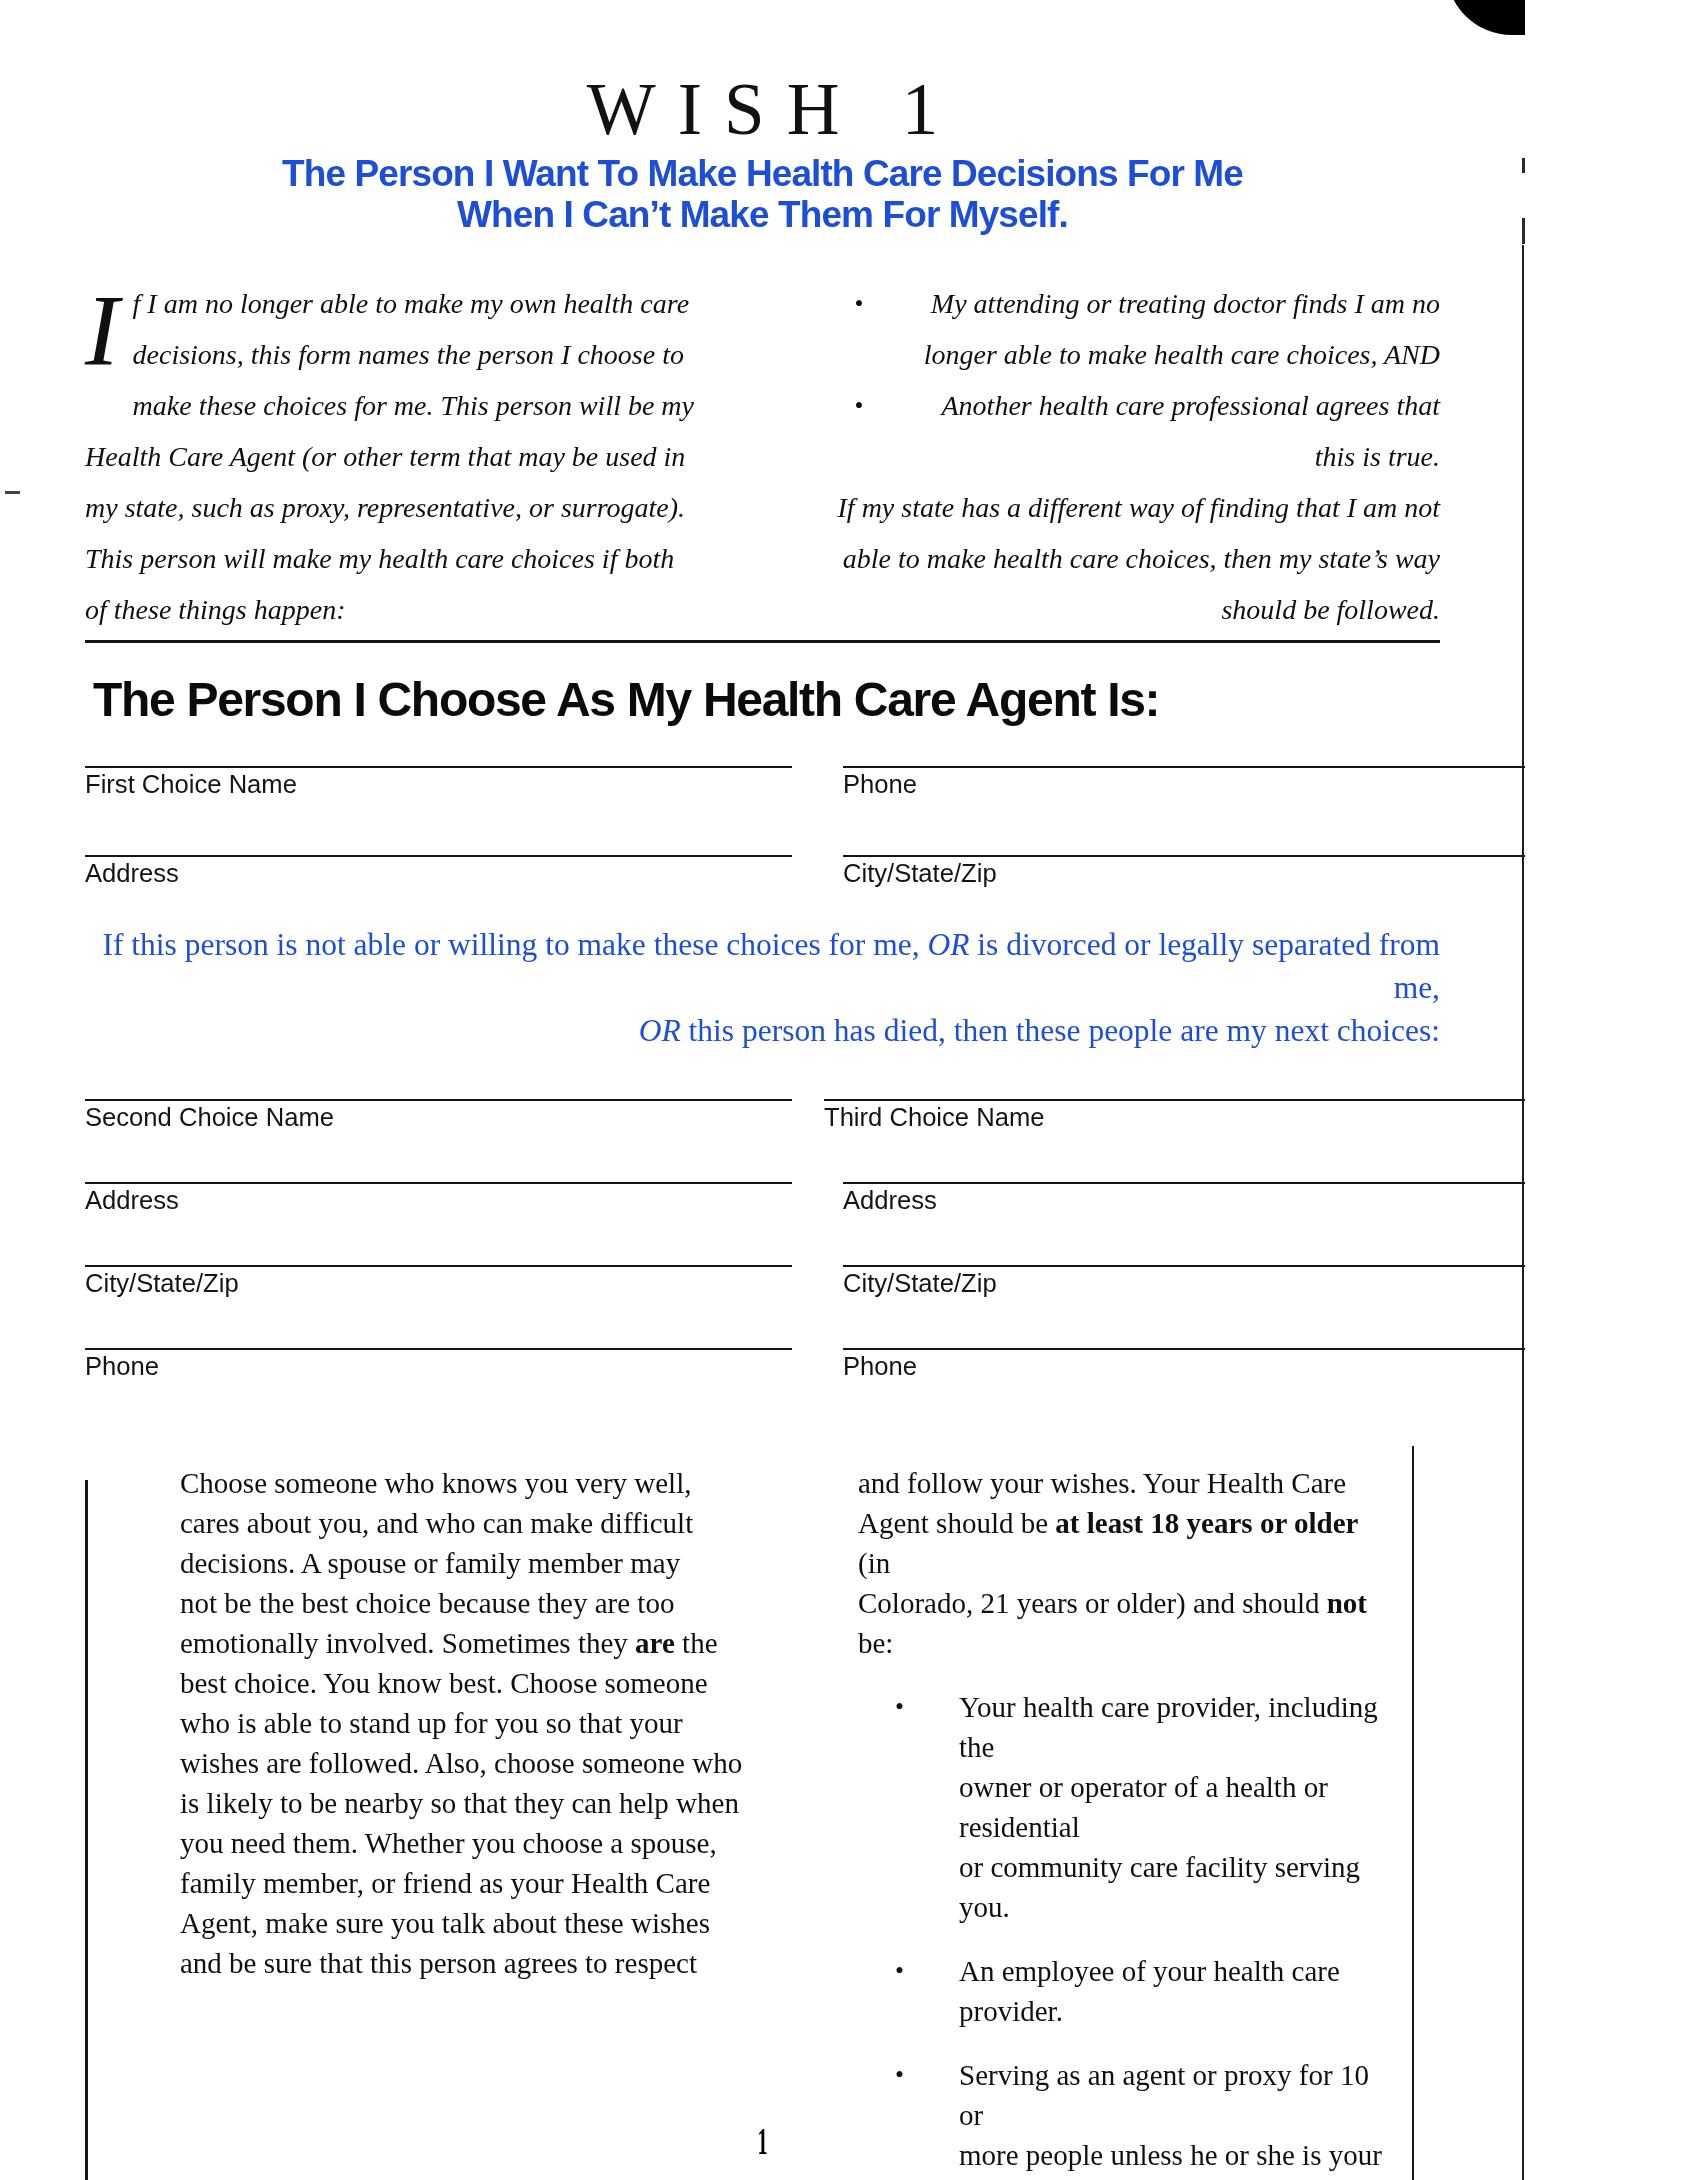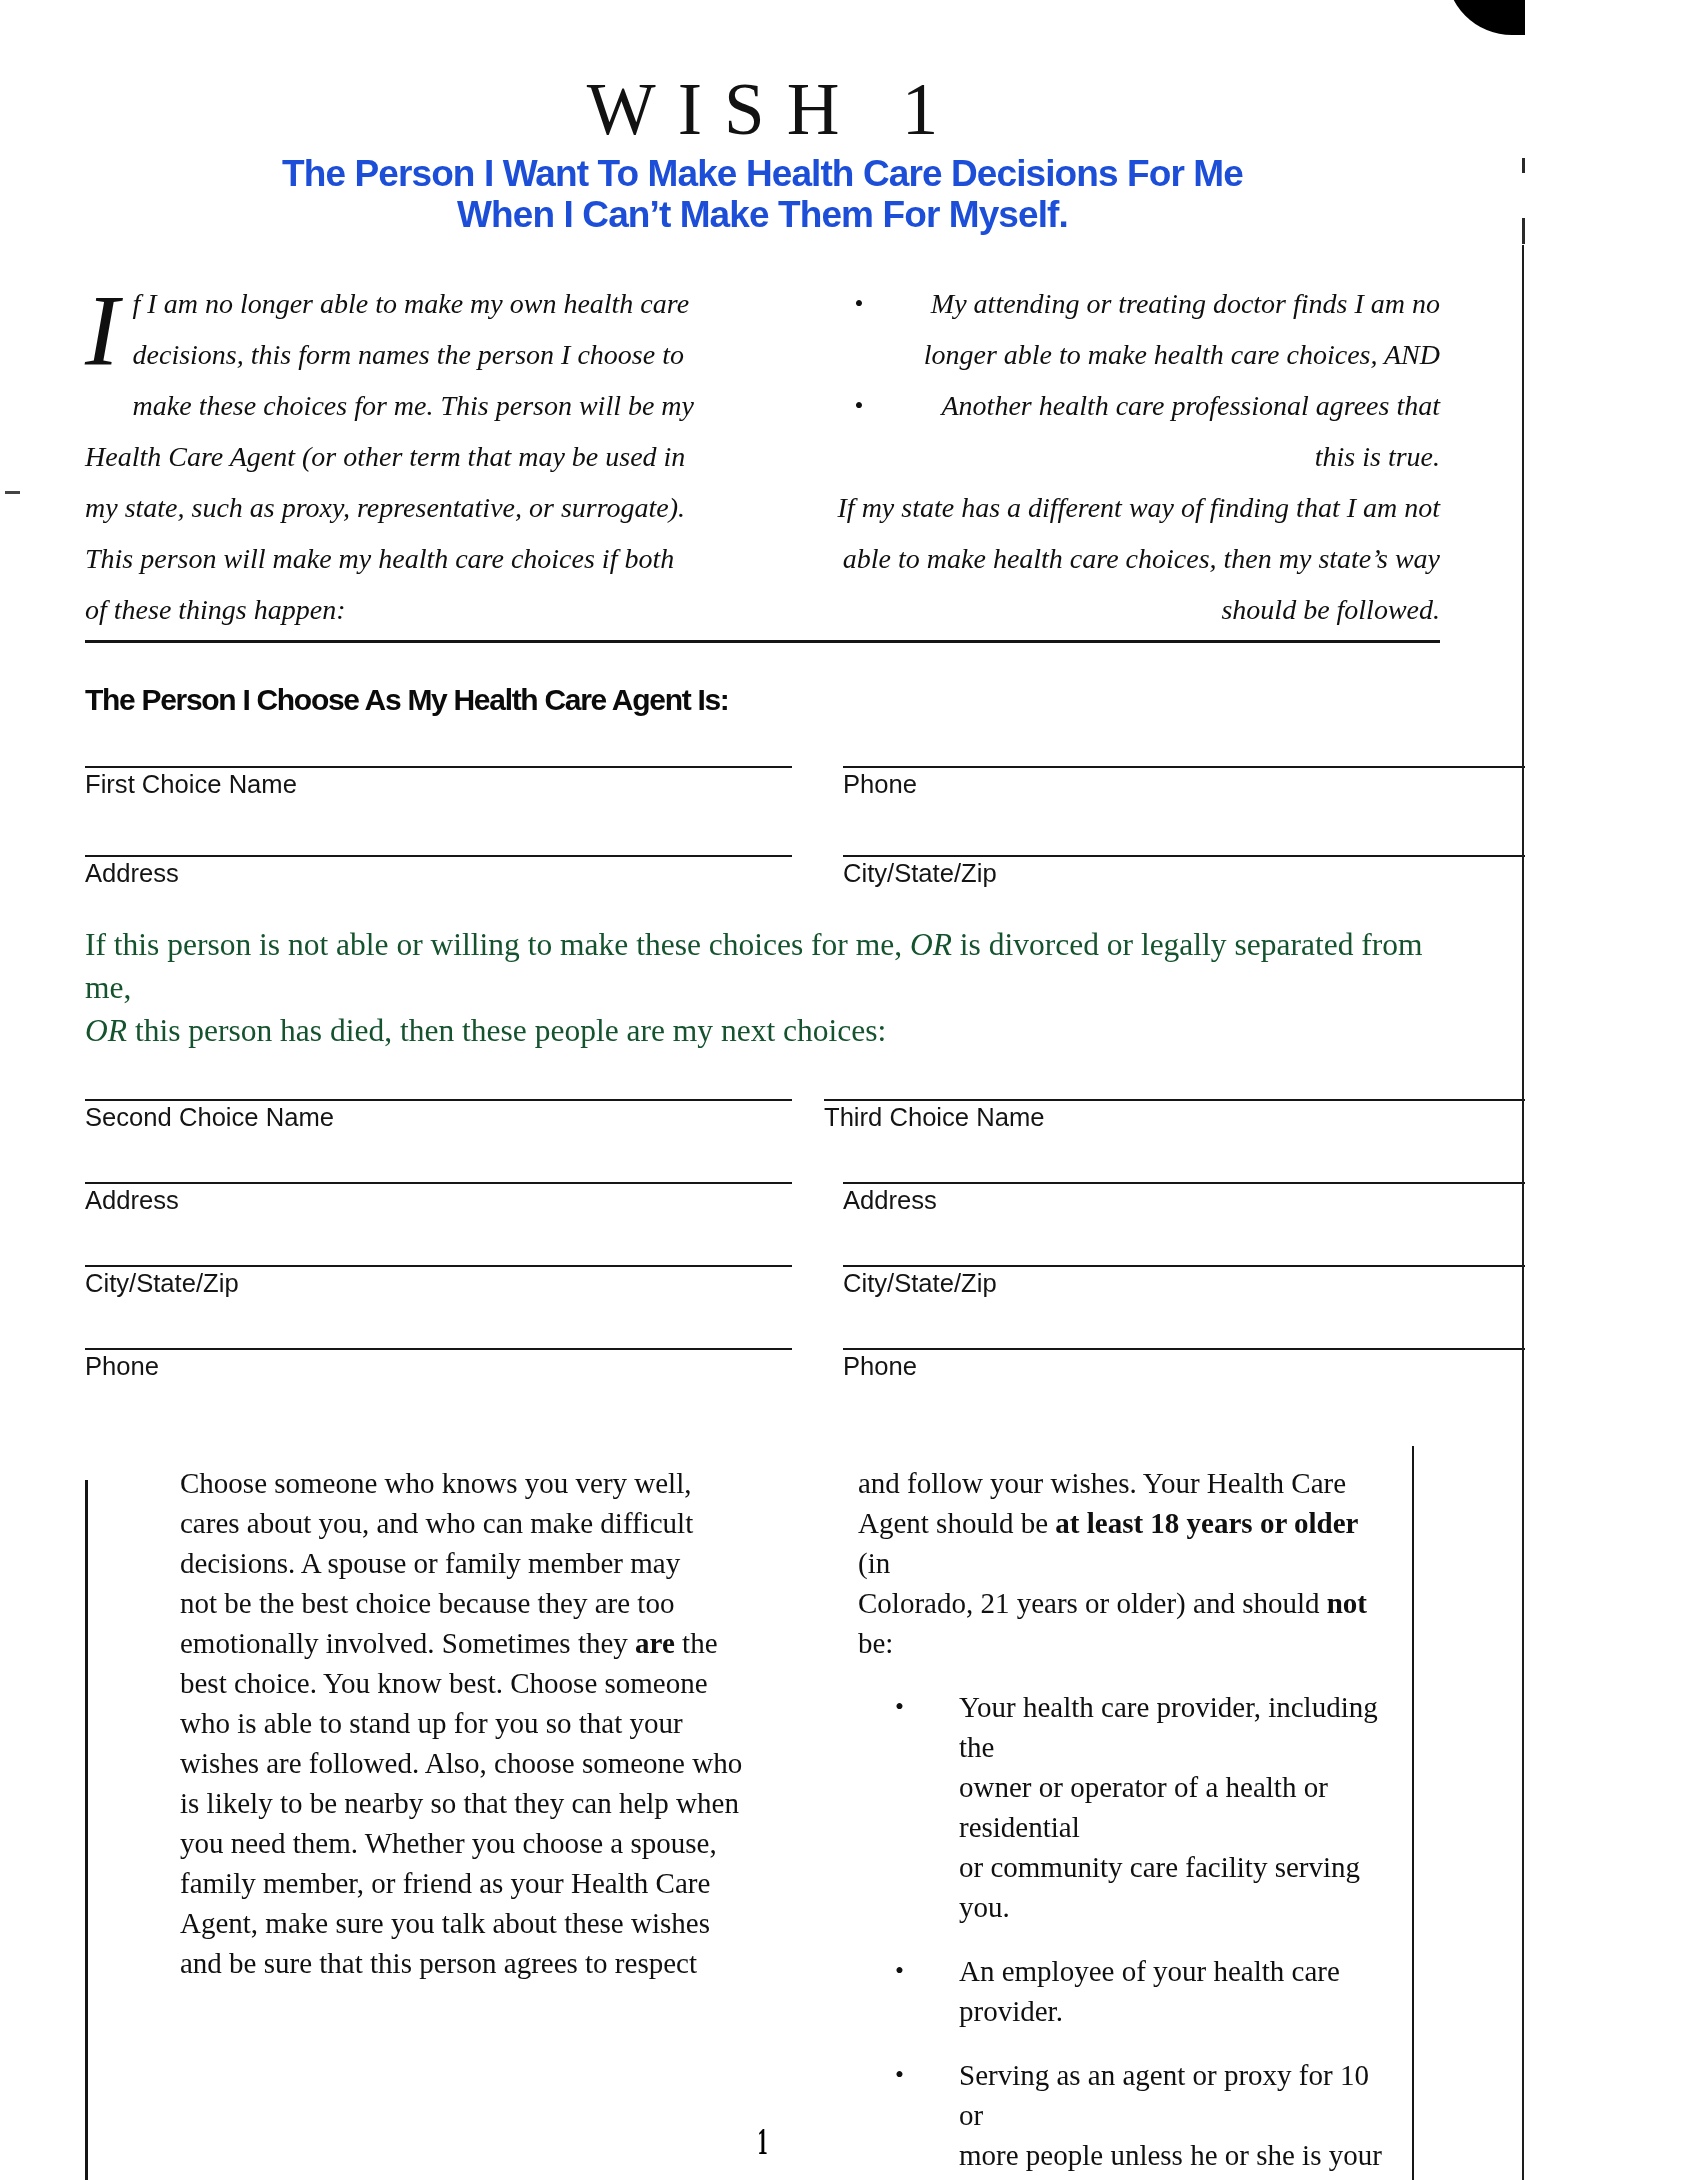--- a/index.html
+++ b/index.html
@@ -35,37 +35,37 @@
   .intro-right{width:758px;font:italic 28px/51px "Liberation Serif",serif;text-align:right;}
   .ibul{display:flex;}
   .ibul::before{content:"•";font-style:normal;font-size:25.6px;box-sizing:border-box;width:97px;padding-left:39px;flex:none;}
   .ibul-text{flex:1;white-space:pre-line;}
   .state-note{white-space:pre-line;}
   
   .divider{height:3.4px;background:#161616;margin-top:5.1px;}
   
   .sec-heading{
     font-family:"Liberation Sans",sans-serif;
-    font-weight:bold;font-size:30px;line-height:41px;
-    letter-spacing:-1.3px;color:#0b0b0b;margin:0;
+    font-weight:bold;font-size:48px;line-height:41px;
+    letter-spacing:-1.3px;color:#0b0b0b;margin:8px;
   }
   .h-agent{margin-top:36px;}
   
   .frow{display:grid;grid-template-columns:707px 758px;column-gap:51px;}
   .field{border-top:2.6px solid #161616;padding-top:2px;height:30px;}
   .flabel{
     font-family:"Liberation Sans",sans-serif;
     font-size:25.6px;letter-spacing:0;color:#141414;
   }
   .mt54{margin-top:46px;} .mt64{margin-top:55px;} .mt55{margin-top:47px;gap:32px;} .mt58{margin-top:49px;}
   
   .fallback-note{
     margin-top:34px;
     font:31.5px/43px "Liberation Serif",serif;
-    white-space:pre-line;color:#14532d;
+    white-space:pre-line;color:#1d4ed8;text-align:right;
   }
   .fallback-note i{font-style:italic;}
   
   .pick-section{position:relative;margin-top:43px;}
   .pick-head{display:flex;align-items:center;height:43px;}
   .pick-rule{flex:1;height:2.6px;background:#161616;margin-left:24px;margin-right:25.6px;}
   .box-line{position:absolute;background:#161616;}
   .line-left{left:0;top:55px;bottom:0;width:2.6px;}
   .line-right{right:25.6px;top:20.4px;bottom:0;width:2.6px;}
   .line-bottom{left:0;right:25.6px;bottom:0;height:2.6px;}

